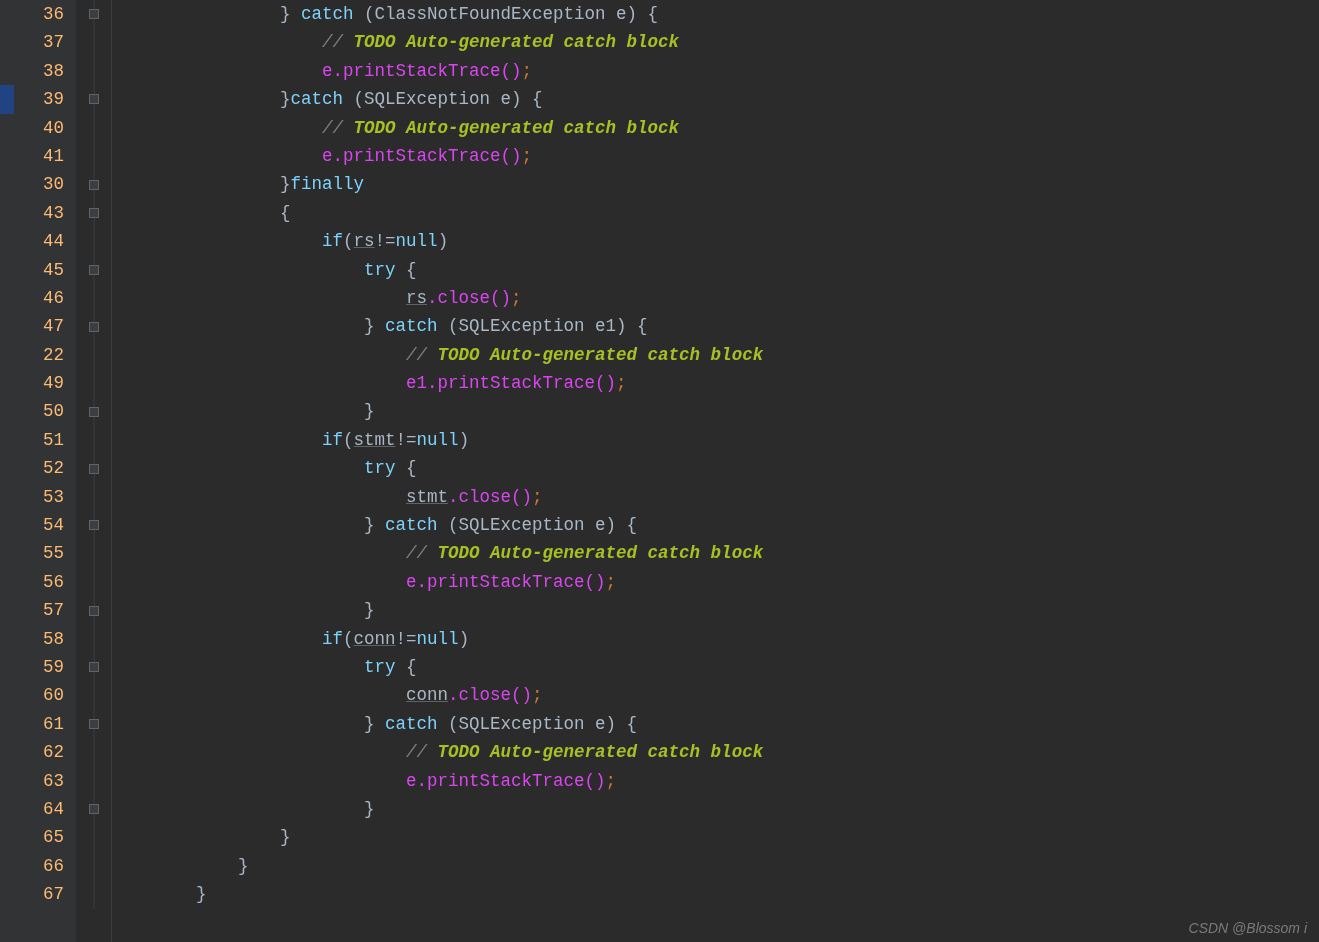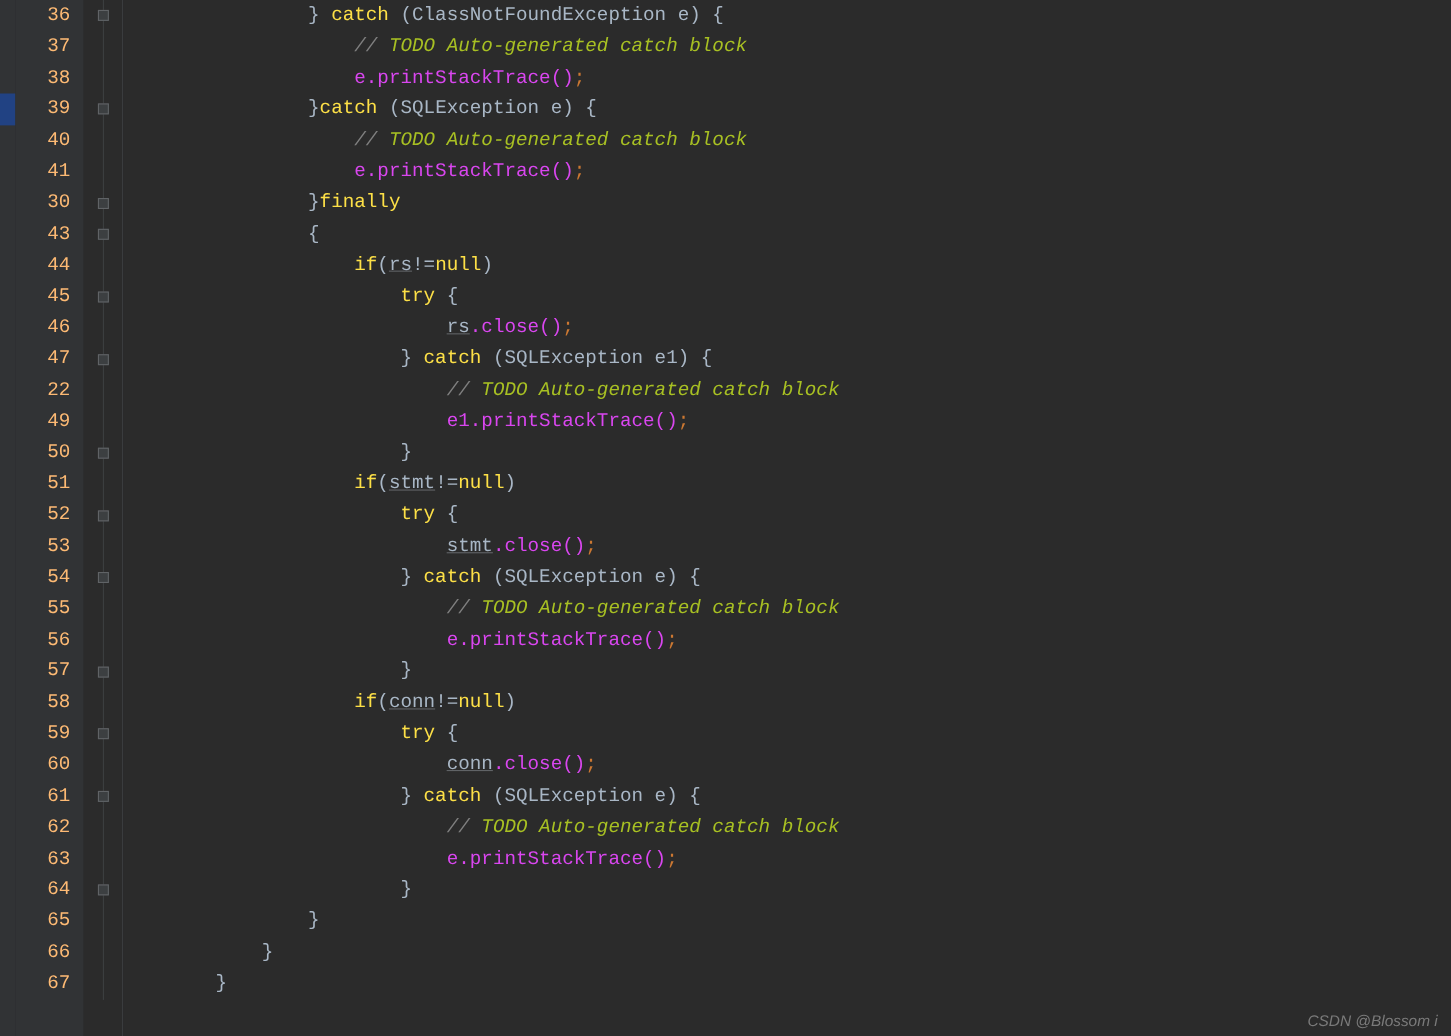--- a/index.html
+++ b/index.html
@@ -51,23 +51,23 @@
     background: #313335;
     flex-shrink: 0;
   }
   .bp-mark {
     height: 28.4px;
   }
   .bp-active {
     background: #214283;
   }
   
-  .kw { color: #fde047; }        
+  .kw { color: #7dd3fc; }        
   .comment { color: #808080; font-style: italic; }
-  .todo { color: #a8c023; font-style: italic; font-weight: normal; }
+  .todo { color: #a8c023; font-style: italic; font-weight: bold; }
   .punct { color: #a9b7c6; }
   .semi { color: #cc7832; }
   .ident { color: #d946ef; }
   .field { color: #a9b7c6; text-decoration: underline; text-decoration-color: #606366; }
   .watermark {
     position: absolute;
     bottom: 6px;
     right: 12px;
     color: #7a7a7a;
     font-size: 14px;

